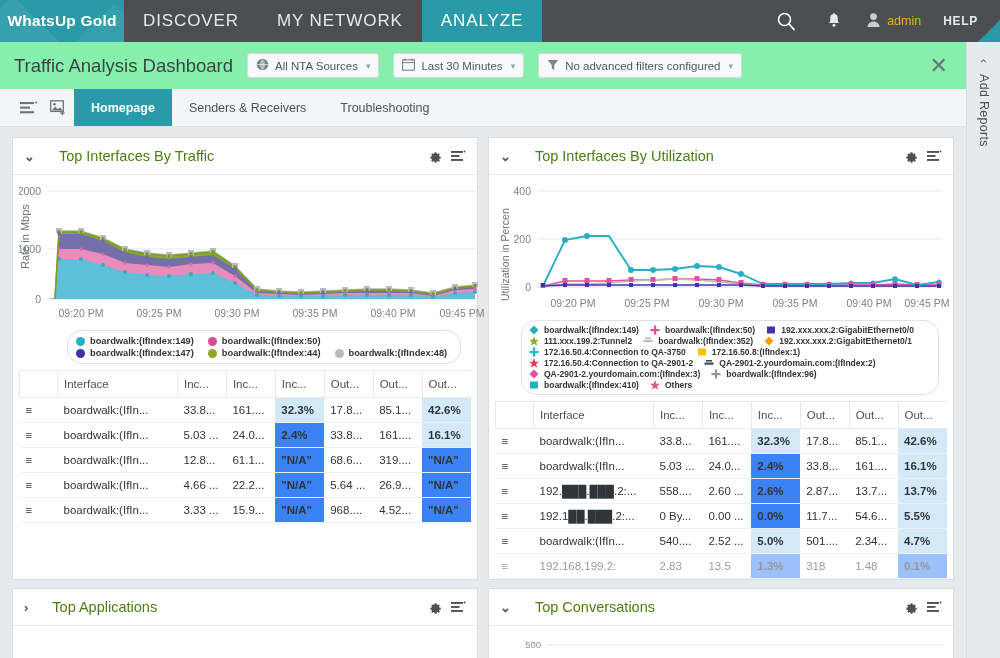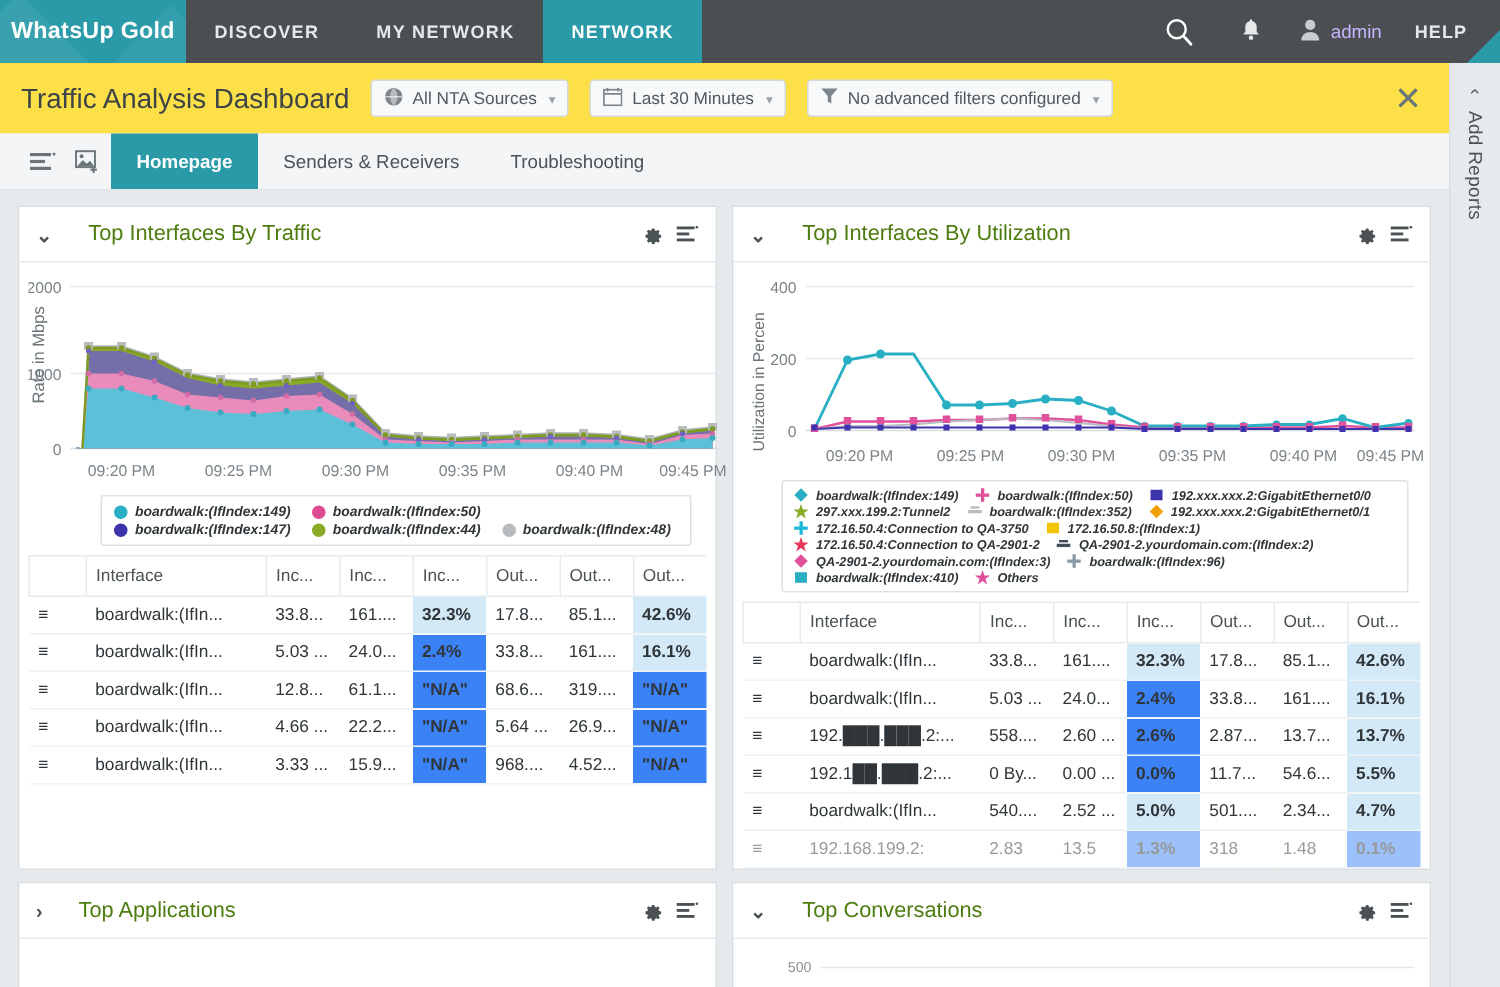--- a/index.html
+++ b/index.html
@@ -29,40 +29,40 @@
     content:""; position:absolute; width:60px; height:60px;
     background: rgba(255,255,255,0.06); transform: rotate(45deg);
     right: -20px; top: 16px;
   }
   .brand-text {
     color:#fff; font-size:15.5px; font-weight:bold; letter-spacing:.2px;
     z-index:2;
   }
   .navitem {
     display:flex; align-items:center; padding: 0 19px;
-    color:#e6e8e9; font-size:12px; font-weight:bold; letter-spacing:.9px;
+    color:#e6e8e9; font-size:17px; font-weight:normal; letter-spacing:.9px;
     cursor:pointer;
   }
   .navitem.active { background:#2a9aa8; color:#fff; }
   .nav-right { margin-left:auto; display:flex; align-items:center; padding-right:8px; }
   .nav-icon { width:48px; display:flex; align-items:center; justify-content:center; cursor:pointer; }
-  .nav-user { display:flex; align-items:center; gap:6px; color:#c4b5fd; font-size:12.5px; padding:0 22px 0 8px; cursor:pointer;}
+  .nav-user { display:flex; align-items:center; gap:6px; color:#eab308; font-size:12.5px; padding:0 22px 0 8px; cursor:pointer;}
   .nav-help { color:#e6e8e9; font-size:12px; font-weight:bold; letter-spacing:.7px; padding-right:14px; cursor:pointer;}
   .topnav-corner {
     position:absolute; right:0; bottom:0; width:0; height:0;
     border-left:22px solid transparent; border-bottom:22px solid #2a9aa8;
   }
 
   
   .shell { display:flex; height: 616px; background:#e7eaec; }
   .main { flex:1; display:flex; flex-direction:column; min-width:0; }
 
   
   .pagehead {
-    height: 47px; background:#fde047; display:flex; align-items:center;
+    height: 47px; background:#86efac; display:flex; align-items:center;
     padding: 0 14px; gap: 14px; border-bottom:0px;
   }
   .pagetitle { font-size:18.5px; color:#3d4447; font-weight:400; white-space:nowrap; }
   .pill {
     display:flex; align-items:center; gap:6px;
     border:1px solid #d4d9dc; background:#f7f9fa; border-radius:3px;
     height:25px; padding:0 8px; font-size:11.5px; color:#52595d; cursor:pointer;
     white-space:nowrap;
   }
   .pill .caret { color:#9aa2a7; font-size:9px; margin-left:2px; }
@@ -104,22 +104,22 @@
   .tool { cursor:pointer; display:flex; align-items:center; }
 
   .panel-body { padding: 6px 6px 0 6px; }
 
   
   .chartwrap { position:relative; }
   svg.chart { display:block; }
 
   
   .legend {
-    border:1px solid #dde2e5; border-radius:2px; margin: 4px 10px 6px 48px;
-    padding: 5px 8px; display:flex; flex-wrap:wrap; gap: 2px 14px; font-style: italic;
+    border:1px solid #dde2e5; border-radius:15px; margin: 4px 10px 6px 48px;
+    padding: 5px 8px; display:flex; flex-wrap:wrap; gap: 2px 14px;
   }
   .legend.tight { margin: 4px 8px 6px 26px; padding:4px 7px; gap:1px 11px; }
   .lg-item { display:flex; align-items:center; gap:5px; font-size:9.3px; color:#2f3538; font-weight:bold; white-space:nowrap;}
   .lg-item.sm { font-size:8.5px; }
   .dot { width:9px; height:9px; border-radius:50%; flex:none; }
   .mk { width:10px; height:10px; flex:none; }
 
   
   table.grid { width:100%; border-collapse:collapse; table-layout:fixed; }
   table.grid th {
@@ -153,21 +153,21 @@
 </style>
 </head>
 <body>
 
 <div class="topnav">
   <div class="brand">
     <span class="brand-text">WhatsUp Gold</span>
   </div>
   <div class="navitem">DISCOVER</div>
   <div class="navitem">MY NETWORK</div>
-  <div class="navitem active">NETWORK</div>
+  <div class="navitem active">ANALYZE</div>
 
   <div class="nav-right">
     <div class="nav-icon">
       <svg width="20" height="20" viewBox="0 0 20 20">
           <circle cx="8.5" cy="8.5" r="6" fill="none" stroke="#fff" stroke-width="1.6"></circle>
           <line x1="13" y1="13" x2="18" y2="18.5" stroke="#fff" stroke-width="1.8" stroke-linecap="round"></line>
         </svg>
     </div>
     <div class="nav-icon">
       <svg width="16" height="18" viewBox="0 0 16 18">
@@ -628,21 +628,21 @@
             <div class="lg-item sm">
               <span class="mk"><svg width="10" height="10">
                     <rect x="1" y="1.5" width="8" height="7" fill="#3d33ad"></rect>
                   </svg></span>
               <span>192.xxx.xxx.2:GigabitEthernet0/0</span>
             </div>
             <div class="lg-item sm">
               <span class="mk"><svg width="10" height="10">
                     <polygon points="5,0 6.3,3.7 10,3.7 7,6 8.2,9.7 5,7.4 1.8,9.7 3,6 0,3.7 3.7,3.7" fill="#8aab26"></polygon>
                   </svg></span>
-              <span>297.xxx.199.2:Tunnel2</span>
+              <span>111.xxx.199.2:Tunnel2</span>
             </div>
             <div class="lg-item sm">
               <span class="mk"><svg width="10" height="10">
                     <rect x="0.5" y="4" width="9" height="2.2" fill="#b9bcbe"></rect>
                     <rect x="2" y="1.5" width="6" height="1.6" fill="#b9bcbe"></rect>
                   </svg></span>
               <span>boardwalk:(IfIndex:352)</span>
             </div>
             <div class="lg-item sm">
               <span class="mk"><svg width="10" height="10">

